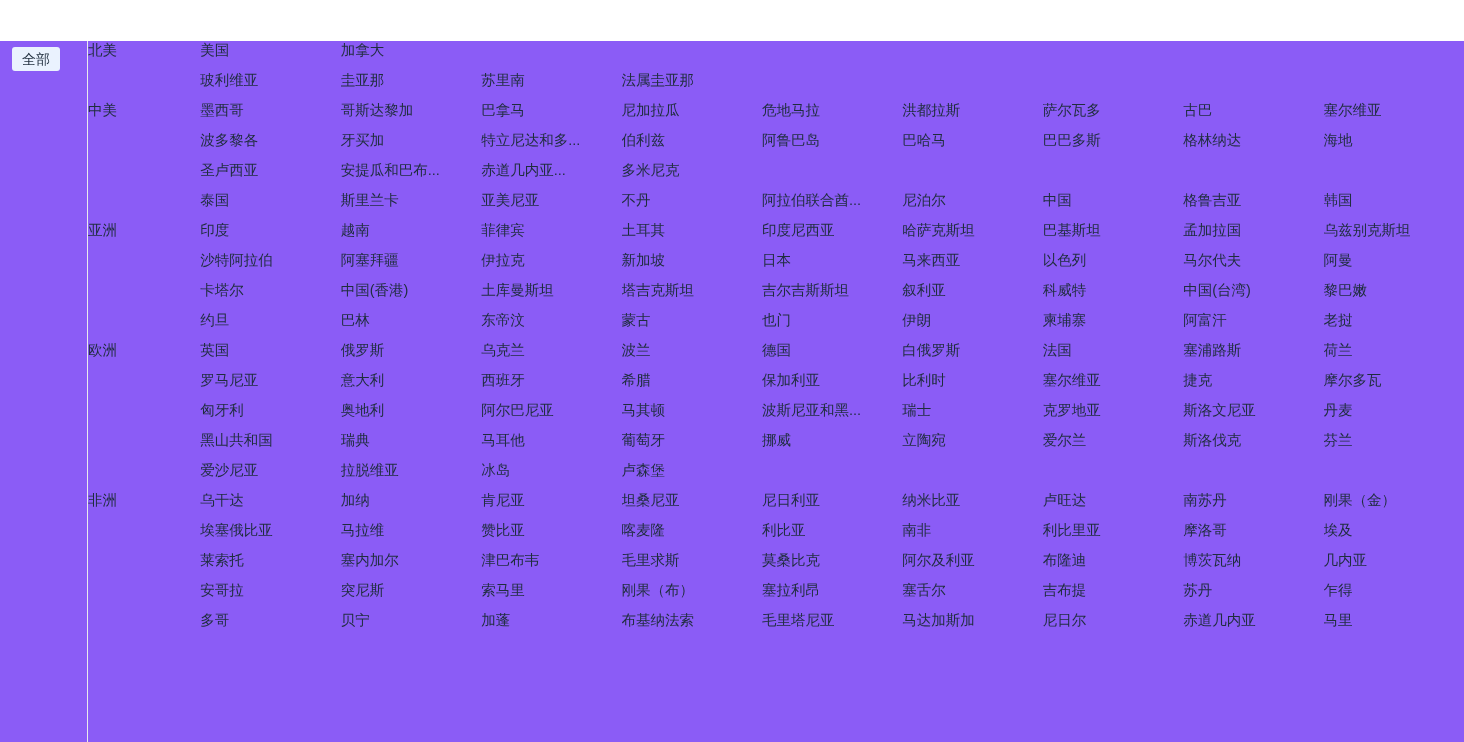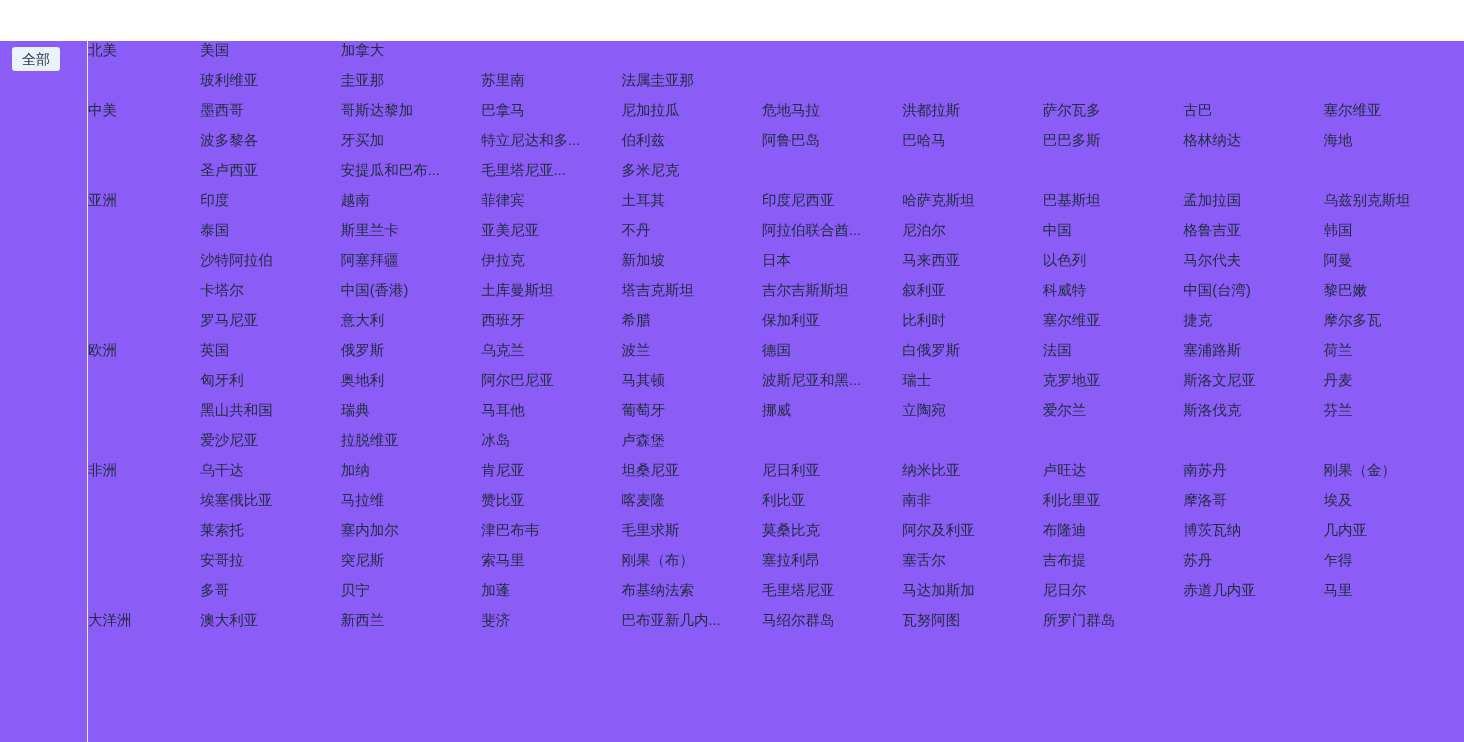--- a/index.html
+++ b/index.html
@@ -142,54 +142,54 @@
             <td class="cell"><span>阿鲁巴岛</span></td>
             <td class="cell"><span>巴哈马</span></td>
             <td class="cell"><span>巴巴多斯</span></td>
             <td class="cell"><span>格林纳达</span></td>
             <td class="cell"><span>海地</span></td>
           </tr>
           <tr class="rowline">
             <td class="region">&nbsp;</td>
             <td class="cell"><span>圣卢西亚</span></td>
             <td class="cell"><span>安提瓜和巴布...</span></td>
-            <td class="cell"><span>毛里塔尼亚...</span></td>
+            <td class="cell"><span>赤道几内亚...</span></td>
             <td class="cell"><span>多米尼克</span></td>
             <td class="cell">&nbsp;</td>
             <td class="cell">&nbsp;</td>
             <td class="cell">&nbsp;</td>
             <td class="cell">&nbsp;</td>
             <td class="cell">&nbsp;</td>
+          </tr>
+          <tr class="rowline">
+            <td class="region">&nbsp;</td>
+            <td class="cell"><span>泰国</span></td>
+            <td class="cell"><span>斯里兰卡</span></td>
+            <td class="cell"><span>亚美尼亚</span></td>
+            <td class="cell"><span>不丹</span></td>
+            <td class="cell"><span>阿拉伯联合酋...</span></td>
+            <td class="cell"><span>尼泊尔</span></td>
+            <td class="cell"><span>中国</span></td>
+            <td class="cell"><span>格鲁吉亚</span></td>
+            <td class="cell"><span>韩国</span></td>
           </tr>
           <tr class="rowline">
             <td class="region">亚洲</td>
             <td class="cell"><span>印度</span></td>
             <td class="cell"><span>越南</span></td>
             <td class="cell"><span>菲律宾</span></td>
             <td class="cell"><span>土耳其</span></td>
             <td class="cell"><span>印度尼西亚</span></td>
             <td class="cell"><span>哈萨克斯坦</span></td>
             <td class="cell"><span>巴基斯坦</span></td>
             <td class="cell"><span>孟加拉国</span></td>
             <td class="cell"><span>乌兹别克斯坦</span></td>
           </tr>
           <tr class="rowline">
             <td class="region">&nbsp;</td>
-            <td class="cell"><span>泰国</span></td>
-            <td class="cell"><span>斯里兰卡</span></td>
-            <td class="cell"><span>亚美尼亚</span></td>
-            <td class="cell"><span>不丹</span></td>
-            <td class="cell"><span>阿拉伯联合酋...</span></td>
-            <td class="cell"><span>尼泊尔</span></td>
-            <td class="cell"><span>中国</span></td>
-            <td class="cell"><span>格鲁吉亚</span></td>
-            <td class="cell"><span>韩国</span></td>
-          </tr>
-          <tr class="rowline">
-            <td class="region">&nbsp;</td>
             <td class="cell"><span>沙特阿拉伯</span></td>
             <td class="cell"><span>阿塞拜疆</span></td>
             <td class="cell"><span>伊拉克</span></td>
             <td class="cell"><span>新加坡</span></td>
             <td class="cell"><span>日本</span></td>
             <td class="cell"><span>马来西亚</span></td>
             <td class="cell"><span>以色列</span></td>
             <td class="cell"><span>马尔代夫</span></td>
             <td class="cell"><span>阿曼</span></td>
           </tr>
@@ -200,44 +200,56 @@
             <td class="cell"><span>土库曼斯坦</span></td>
             <td class="cell"><span>塔吉克斯坦</span></td>
             <td class="cell"><span>吉尔吉斯斯坦</span></td>
             <td class="cell"><span>叙利亚</span></td>
             <td class="cell"><span>科威特</span></td>
             <td class="cell"><span>中国(台湾)</span></td>
             <td class="cell"><span>黎巴嫩</span></td>
           </tr>
           <tr class="rowline">
             <td class="region">&nbsp;</td>
-            <td class="cell"><span>罗马尼亚</span></td>
-            <td class="cell"><span>意大利</span></td>
-            <td class="cell"><span>西班牙</span></td>
-            <td class="cell"><span>希腊</span></td>
-            <td class="cell"><span>保加利亚</span></td>
-            <td class="cell"><span>比利时</span></td>
-            <td class="cell"><span>塞尔维亚</span></td>
-            <td class="cell"><span>捷克</span></td>
-            <td class="cell"><span>摩尔多瓦</span></td>
+            <td class="cell"><span>约旦</span></td>
+            <td class="cell"><span>巴林</span></td>
+            <td class="cell"><span>东帝汶</span></td>
+            <td class="cell"><span>蒙古</span></td>
+            <td class="cell"><span>也门</span></td>
+            <td class="cell"><span>伊朗</span></td>
+            <td class="cell"><span>柬埔寨</span></td>
+            <td class="cell"><span>阿富汗</span></td>
+            <td class="cell"><span>老挝</span></td>
           </tr>
           <tr class="rowline">
             <td class="region">欧洲</td>
             <td class="cell"><span>英国</span></td>
             <td class="cell"><span>俄罗斯</span></td>
             <td class="cell"><span>乌克兰</span></td>
             <td class="cell"><span>波兰</span></td>
             <td class="cell"><span>德国</span></td>
             <td class="cell"><span>白俄罗斯</span></td>
             <td class="cell"><span>法国</span></td>
             <td class="cell"><span>塞浦路斯</span></td>
             <td class="cell"><span>荷兰</span></td>
           </tr>
           <tr class="rowline">
             <td class="region">&nbsp;</td>
+            <td class="cell"><span>罗马尼亚</span></td>
+            <td class="cell"><span>意大利</span></td>
+            <td class="cell"><span>西班牙</span></td>
+            <td class="cell"><span>希腊</span></td>
+            <td class="cell"><span>保加利亚</span></td>
+            <td class="cell"><span>比利时</span></td>
+            <td class="cell"><span>塞尔维亚</span></td>
+            <td class="cell"><span>捷克</span></td>
+            <td class="cell"><span>摩尔多瓦</span></td>
+          </tr>
+          <tr class="rowline">
+            <td class="region">&nbsp;</td>
             <td class="cell"><span>匈牙利</span></td>
             <td class="cell"><span>奥地利</span></td>
             <td class="cell"><span>阿尔巴尼亚</span></td>
             <td class="cell"><span>马其顿</span></td>
             <td class="cell"><span>波斯尼亚和黑...</span></td>
             <td class="cell"><span>瑞士</span></td>
             <td class="cell"><span>克罗地亚</span></td>
             <td class="cell"><span>斯洛文尼亚</span></td>
             <td class="cell"><span>丹麦</span></td>
           </tr>
@@ -318,29 +330,17 @@
             <td class="cell"><span>多哥</span></td>
             <td class="cell"><span>贝宁</span></td>
             <td class="cell"><span>加蓬</span></td>
             <td class="cell"><span>布基纳法索</span></td>
             <td class="cell"><span>毛里塔尼亚</span></td>
             <td class="cell"><span>马达加斯加</span></td>
             <td class="cell"><span>尼日尔</span></td>
             <td class="cell"><span>赤道几内亚</span></td>
             <td class="cell"><span>马里</span></td>
           </tr>
-          <tr class="rowline">
-            <td class="region">大洋洲</td>
-            <td class="cell"><span>澳大利亚</span></td>
-            <td class="cell"><span>新西兰</span></td>
-            <td class="cell"><span>斐济</span></td>
-            <td class="cell"><span>巴布亚新几内...</span></td>
-            <td class="cell"><span>马绍尔群岛</span></td>
-            <td class="cell"><span>瓦努阿图</span></td>
-            <td class="cell"><span>所罗门群岛</span></td>
-            <td class="cell">&nbsp;</td>
-            <td class="cell">&nbsp;</td>
-          </tr>
         </tbody>
     </table>
   </div>
 
 </div>
 
 </body></html>

